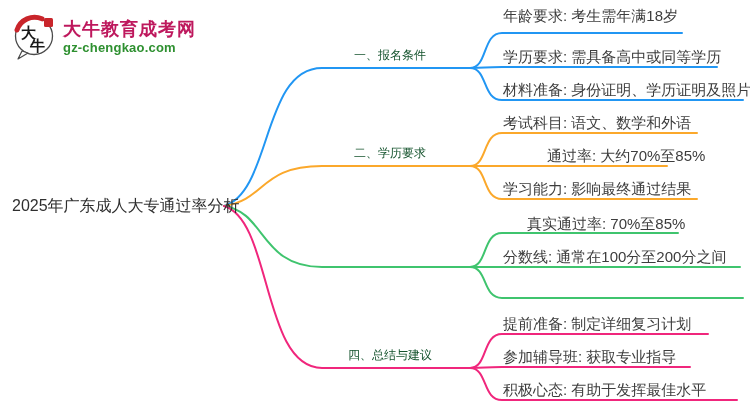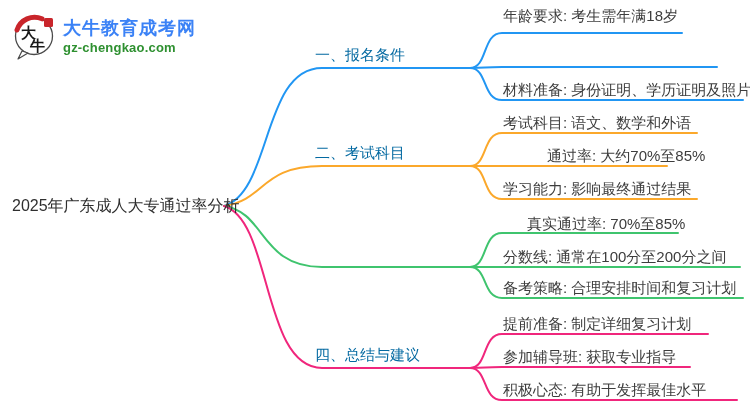--- a/index.html
+++ b/index.html
@@ -3,25 +3,25 @@
 <meta charset="utf-8">
 <style>
   html,body{margin:0;padding:0;background:#fff;}
   .canvas{
     position:relative;width:750px;height:410px;background:#ffffff;
     overflow:hidden;font-family:"Liberation Sans","DejaVu Sans",sans-serif;
   }
   .edges{position:absolute;left:0;top:0;}
   .node{position:absolute;white-space:nowrap;color:#3b3b3b;}
   .root-title{left:12px;top:195px;font-size:16px;line-height:22px;color:#2f2f2f;}
-  .branch-label{width:150px;font-size:15px;line-height:22px;color:#0369a1;}
+  .branch-label{width:150px;text-align:center;font-size:12px;line-height:22px;color:#14532d;}
   .child-label{left:503px;font-size:15px;line-height:20px;color:#3d3d3d;}
   .logo{position:absolute;left:13px;top:13px;display:flex;align-items:center;gap:6px;}
   .logo-text{display:flex;flex-direction:column;}
-  .logo-name{font-size:18px;font-weight:bold;color:#3b82f6;letter-spacing:1px;line-height:21px;font-family:Liberation Mono, monospace;}
+  .logo-name{font-size:18px;font-weight:bold;color:#be185d;letter-spacing:1px;line-height:21px;}
   .logo-domain{font-size:13px;font-weight:bold;color:#2e9030;letter-spacing:.2px;line-height:15px;}
 </style>
 </head>
 <body>
 
 <div class="canvas">
 
   <svg class="edges" width="750" height="410" viewBox="0 0 750 410">
     <g fill="none" stroke-width="2" stroke-linecap="round" stroke="#2196F3">
       <path d="M224,206 C272,192 262,68 322,68 L470,68"></path>
@@ -60,31 +60,31 @@
     </svg>
     <div class="logo-text">
       <span class="logo-name">大牛教育成考网</span>
       <span class="logo-domain">gz-chengkao.com</span>
     </div>
   </div>
 
   <div class="node root-title">2025年广东成人大专通过率分析</div>
 
   <div class="node branch-label" style="left:315px;top:44px;">一、报名条件</div>
-  <div class="node branch-label" style="left:315px;top:142px;">二、考试科目</div>
+  <div class="node branch-label" style="left:315px;top:142px;">二、学历要求</div>
   <div class="node branch-label" style="left:315px;top:344px;">四、总结与建议</div>
 
   <div class="node child-label" style="top:6px;text-align:right;">年龄要求: 考生需年满18岁</div>
+  <div class="node child-label" style="top:47px;">学历要求: 需具备高中或同等学历</div>
   <div class="node child-label" style="top:80px;">材料准备: 身份证明、学历证明及照片</div>
 
   <div class="node child-label" style="top:113px;">考试科目: 语文、数学和外语</div>
   <div class="node child-label" style="top:146px;margin-left:44px;">通过率: 大约70%至85%</div>
   <div class="node child-label" style="top:179px;">学习能力: 影响最终通过结果</div>
 
   <div class="node child-label" style="top:214px;margin-left:24px;">真实通过率: 70%至85%</div>
   <div class="node child-label" style="top:247px;">分数线: 通常在100分至200分之间</div>
-  <div class="node child-label" style="top:278px;">备考策略: 合理安排时间和复习计划</div>
 
   <div class="node child-label" style="top:314px;">提前准备: 制定详细复习计划</div>
   <div class="node child-label" style="top:347px;">参加辅导班: 获取专业指导</div>
   <div class="node child-label" style="top:380px;">积极心态: 有助于发挥最佳水平</div>
 
 </div>
 
 </body></html>

